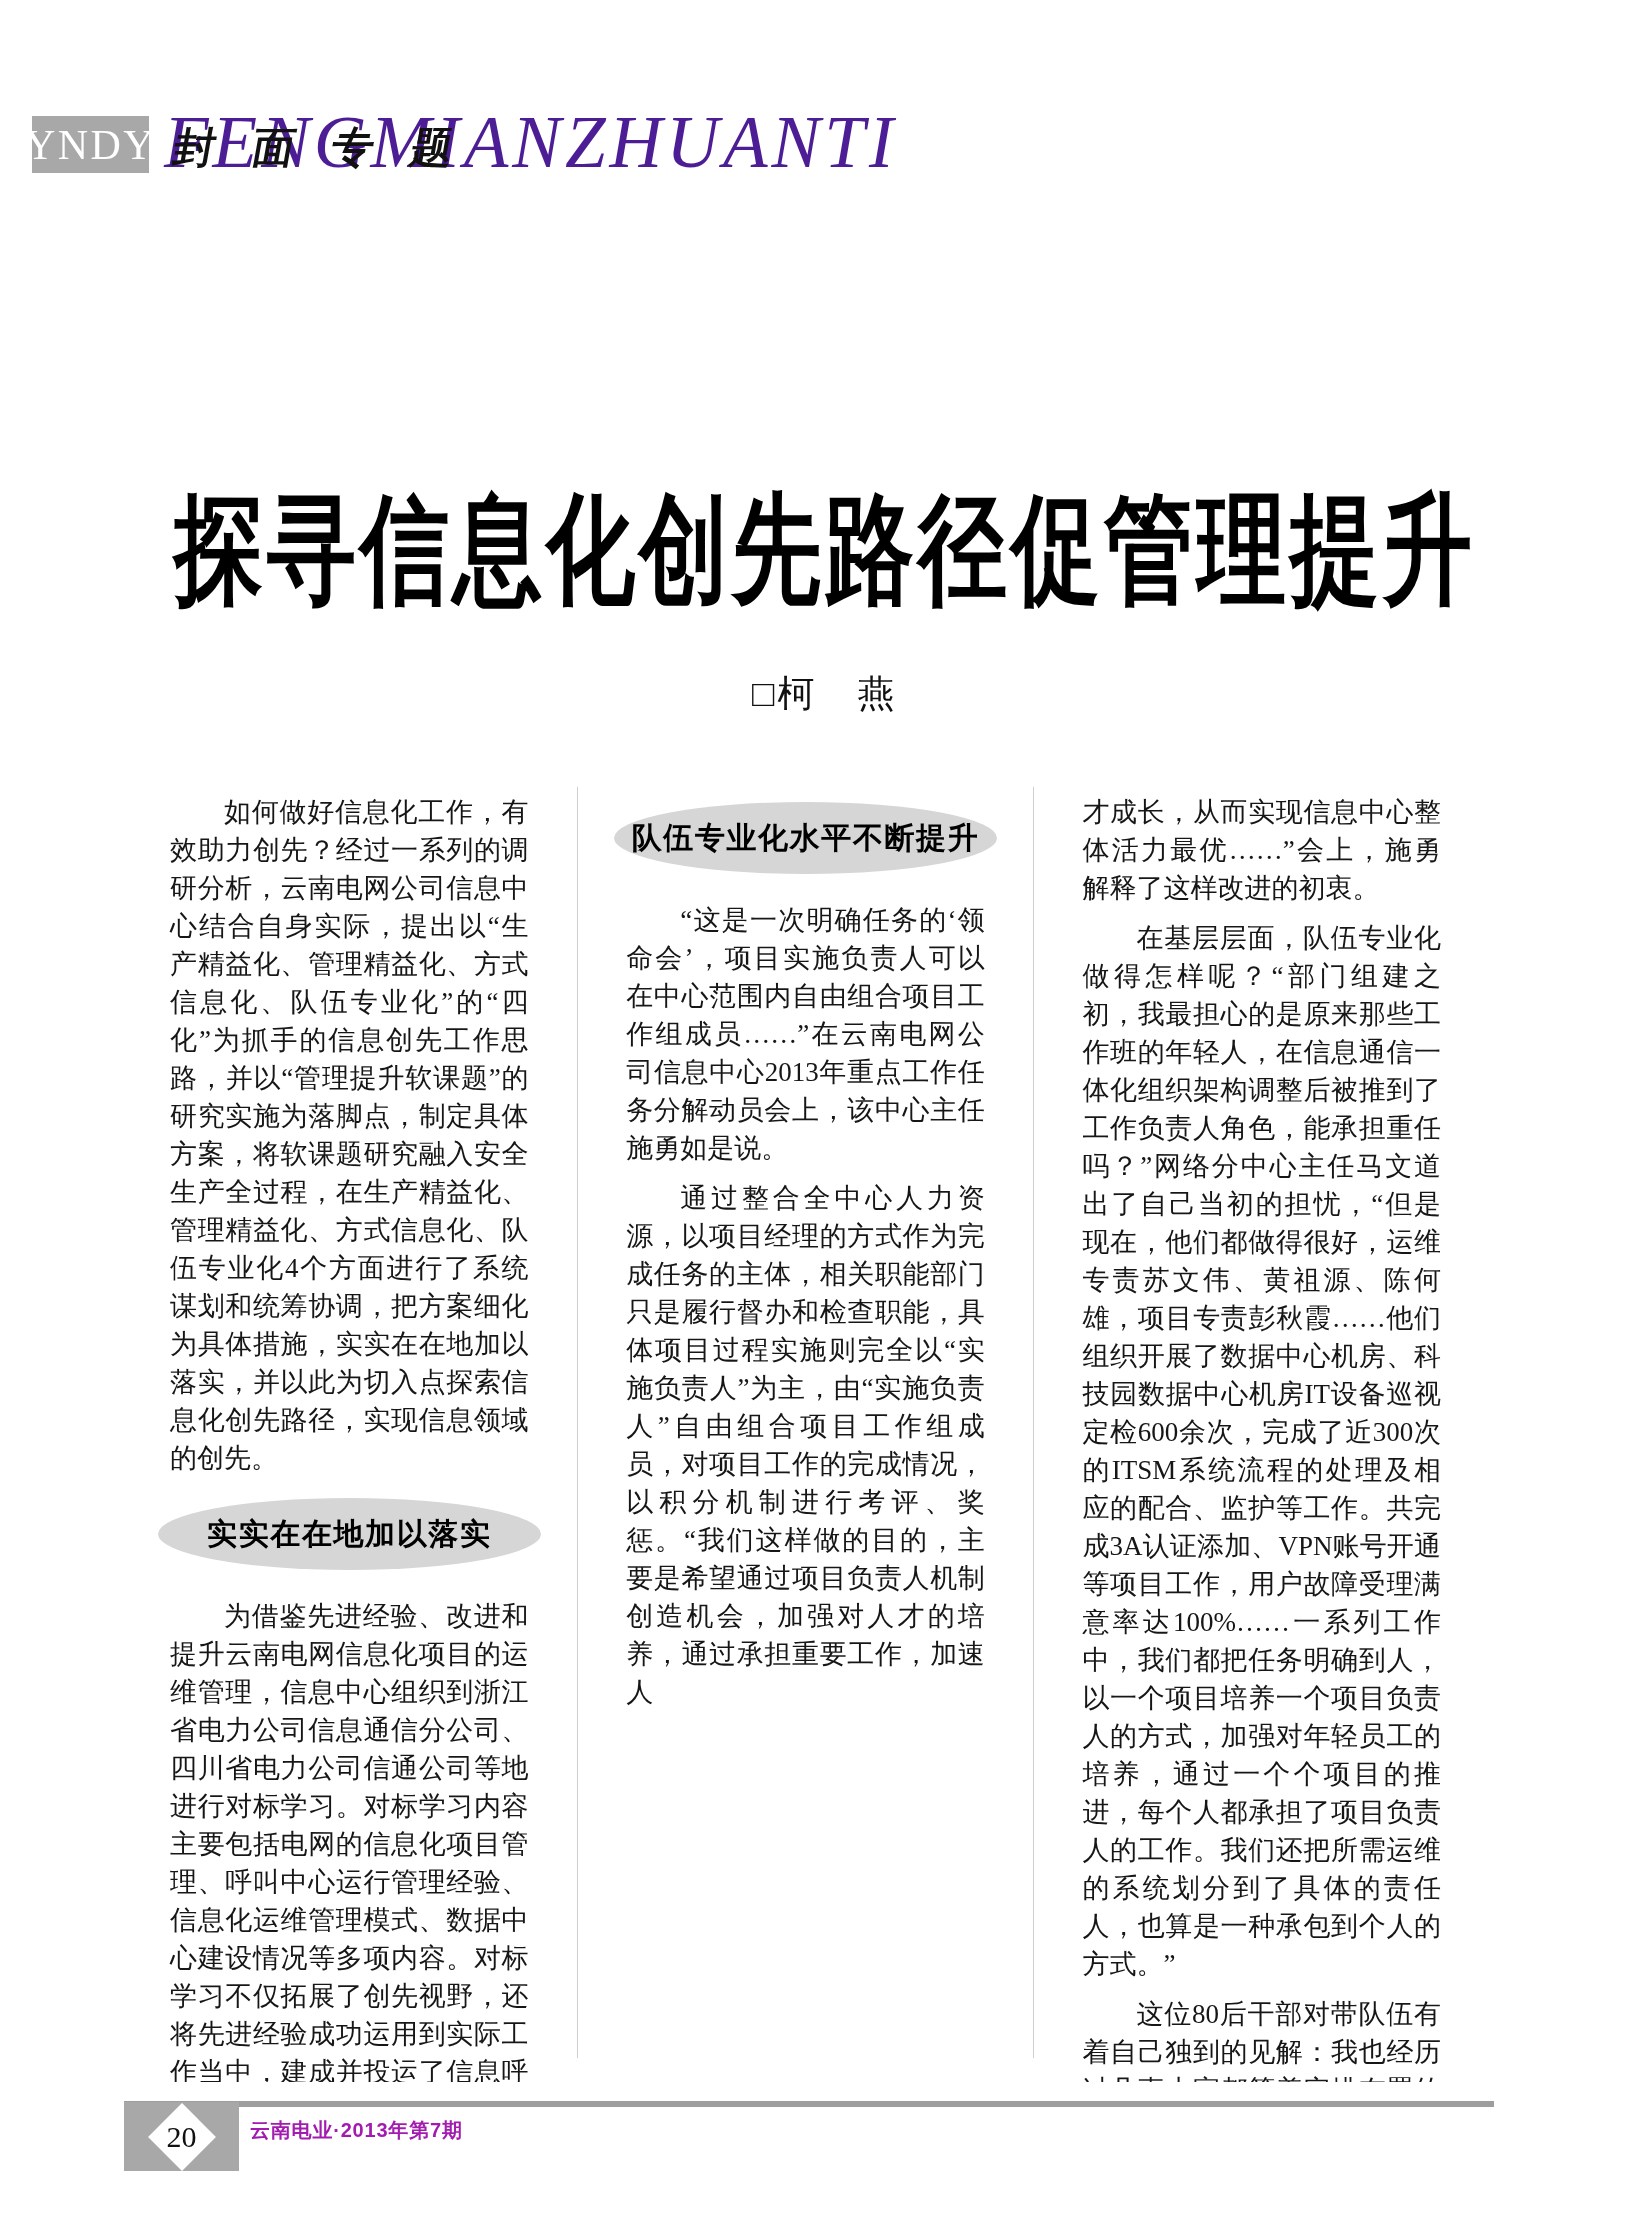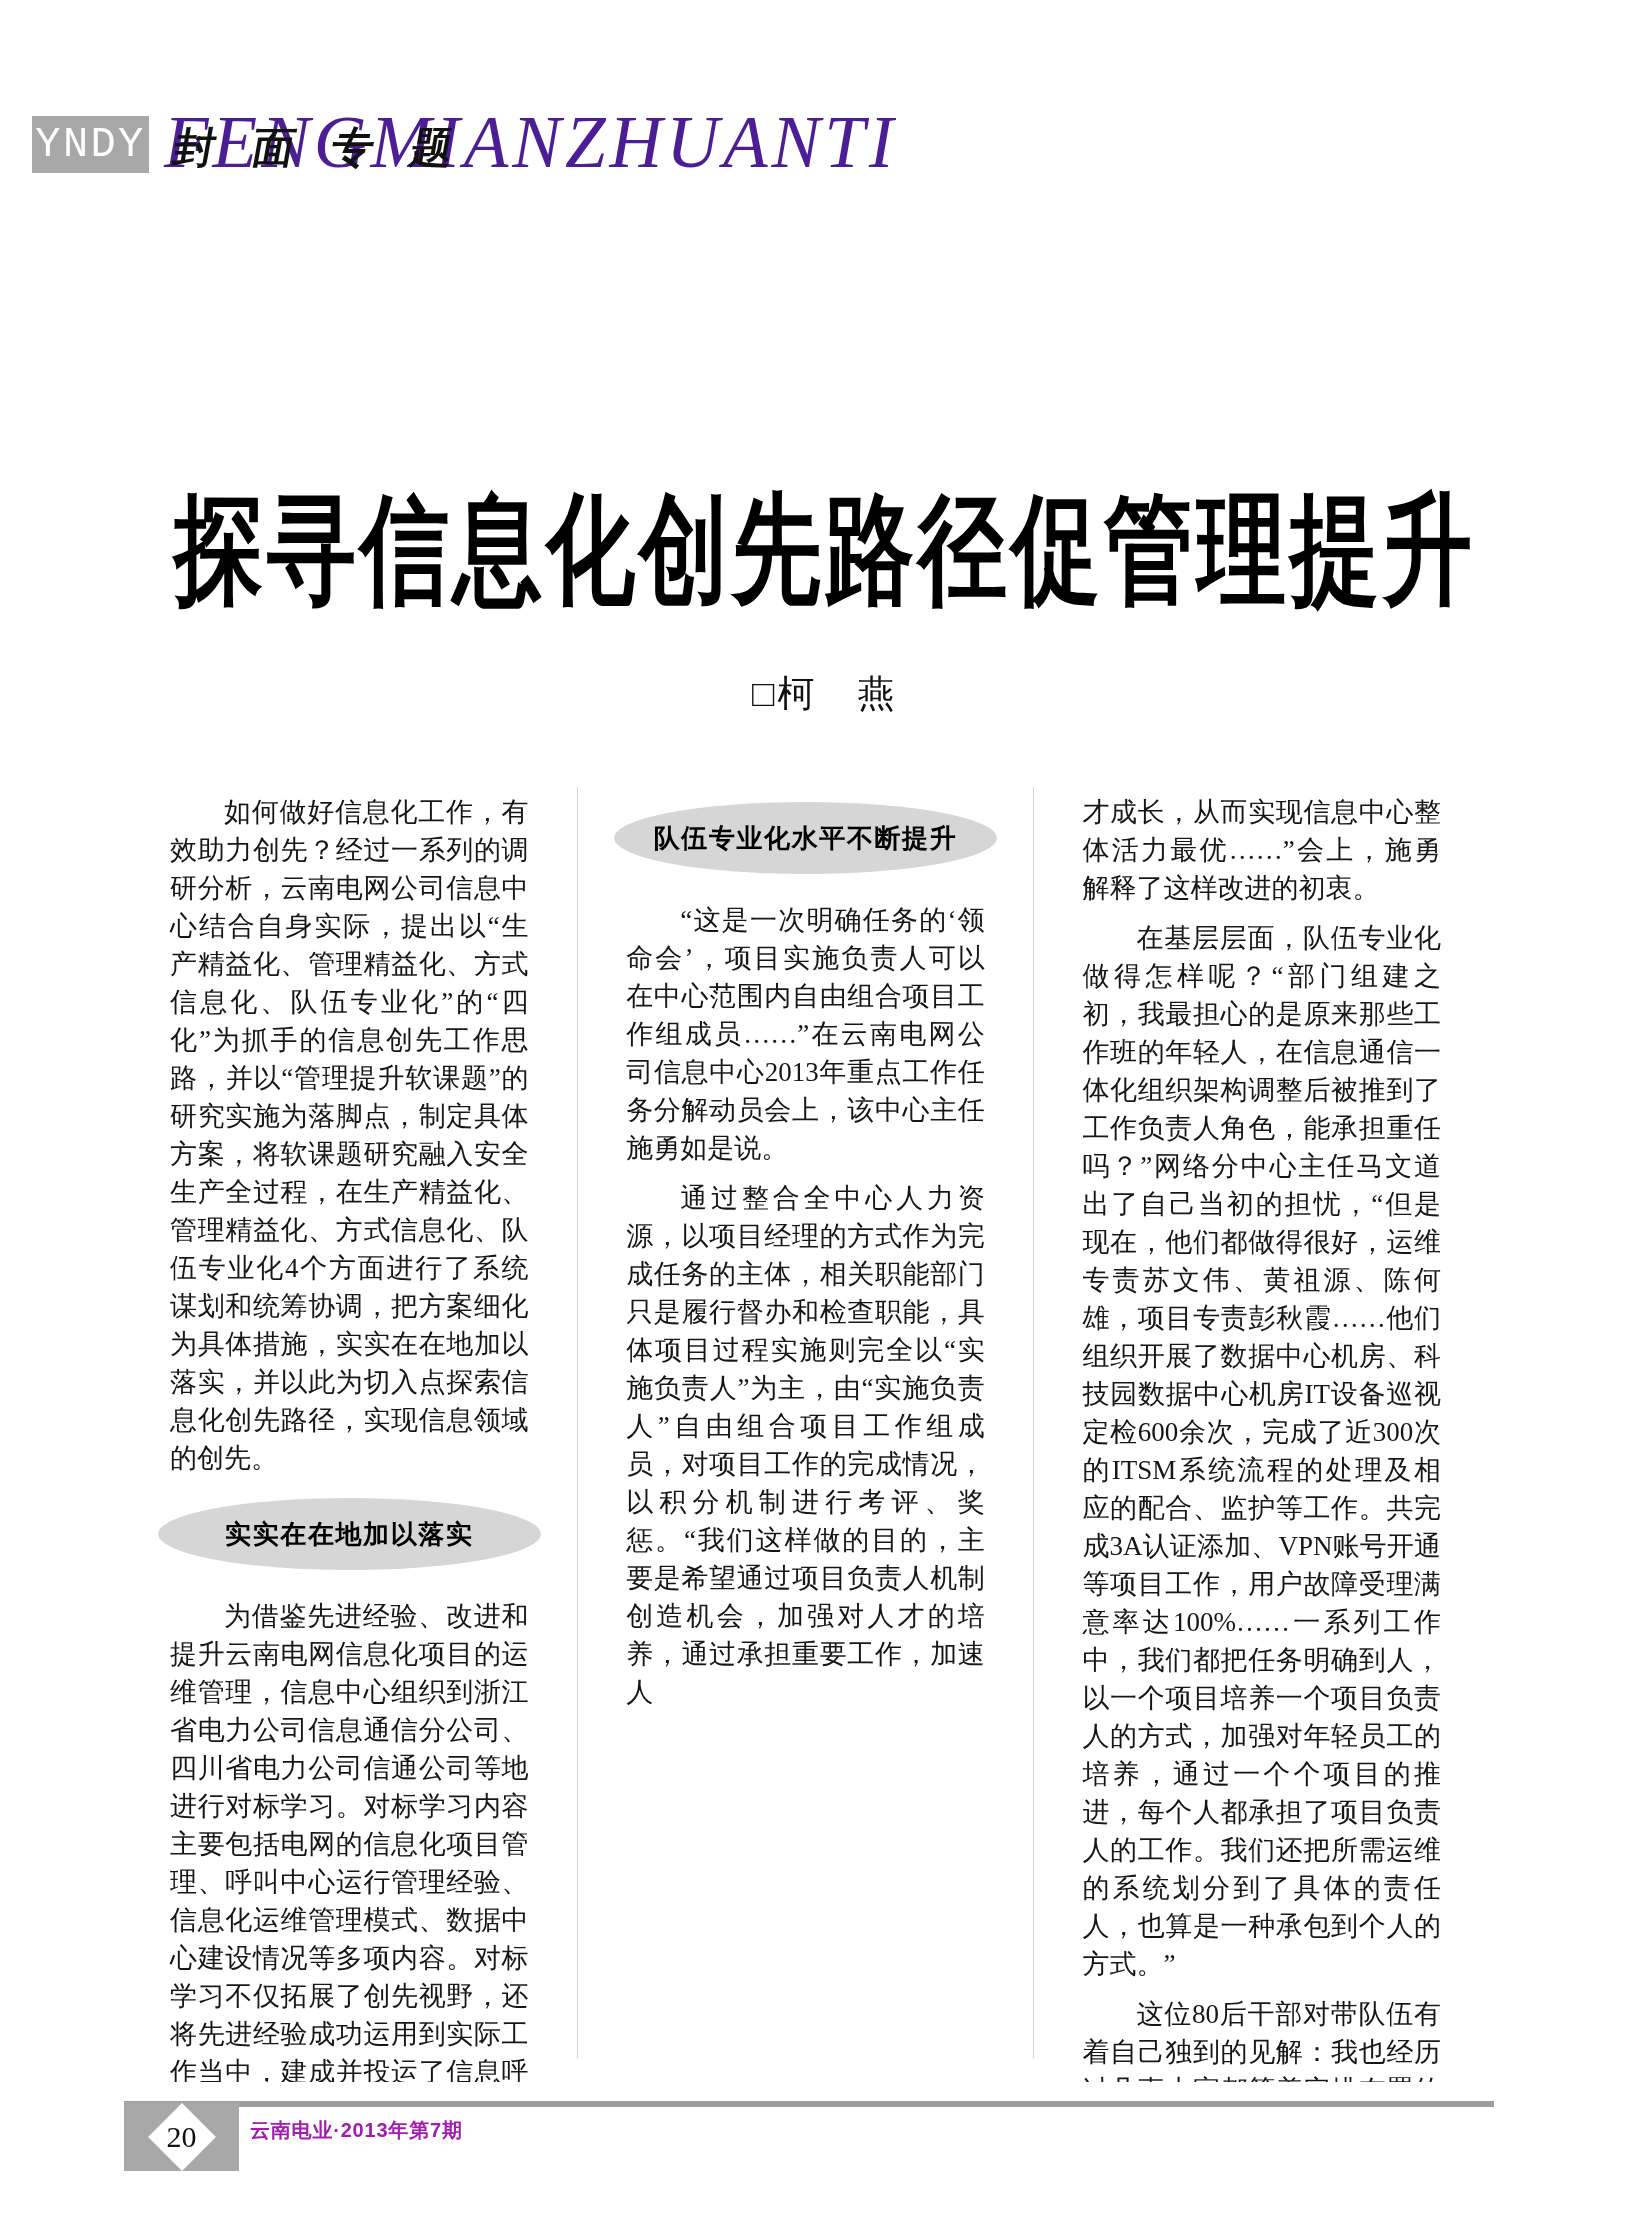--- a/index.html
+++ b/index.html
@@ -14,21 +14,21 @@
   
   .header-watermark {
     position:absolute; left:164px; top:101px;
     font-family:"Liberation Serif","DejaVu Serif",serif;
     font-style:italic; font-size:73px; letter-spacing:4px;
     color:#4c1d95; white-space:nowrap; z-index:1;
   }
   .header-brand {
     position:absolute; left:32px; top:116px; width:117px; height:57px;
     background:#a8a8a8; color:#ffffff;
-    font-family:Liberation Mono, monospace;
+    font-family:Liberation Serif, serif;
     font-size:42px; letter-spacing:2.4px;
     display:flex; align-items:center; justify-content:center;
     z-index:2;
   }
   .header-section {
     position:absolute; left:174px; top:120px;
     font-family:"Liberation Sans","DejaVu Sans",sans-serif;
     font-size:42px; font-weight:600; letter-spacing:37px;
     transform:skewX(-10deg); color:#111; z-index:2; white-space:nowrap;
   }
@@ -66,21 +66,21 @@
     margin:6.4px 36px 24px 36px;
   }
   .para { margin:12px; word-break:break-all; }
   .para.indent { text-indent:2em; }
   .subhead {
     box-sizing:border-box;
     width:100%; height:72px;
     background:#d6d6d6; border-radius:50%;
     display:flex; align-items:center; justify-content:center;
     font-family:"Liberation Sans","DejaVu Sans",sans-serif;
-    font-weight:bold; font-size:26px; letter-spacing:1.6px;
+    font-weight:bold; font-size:30px; letter-spacing:1.6px;
     margin:21px 16px 27px 0; color:#000;
   }
   
   .footer-bar {
     position:absolute; left:124px; top:2101px;
     width:1370px; height:5.6px; background:#9e9e9e;
   }
   .page-badge {
     position:absolute; left:124px; top:2102px;
     width:115px; height:69px; background:#a8a8a8;

